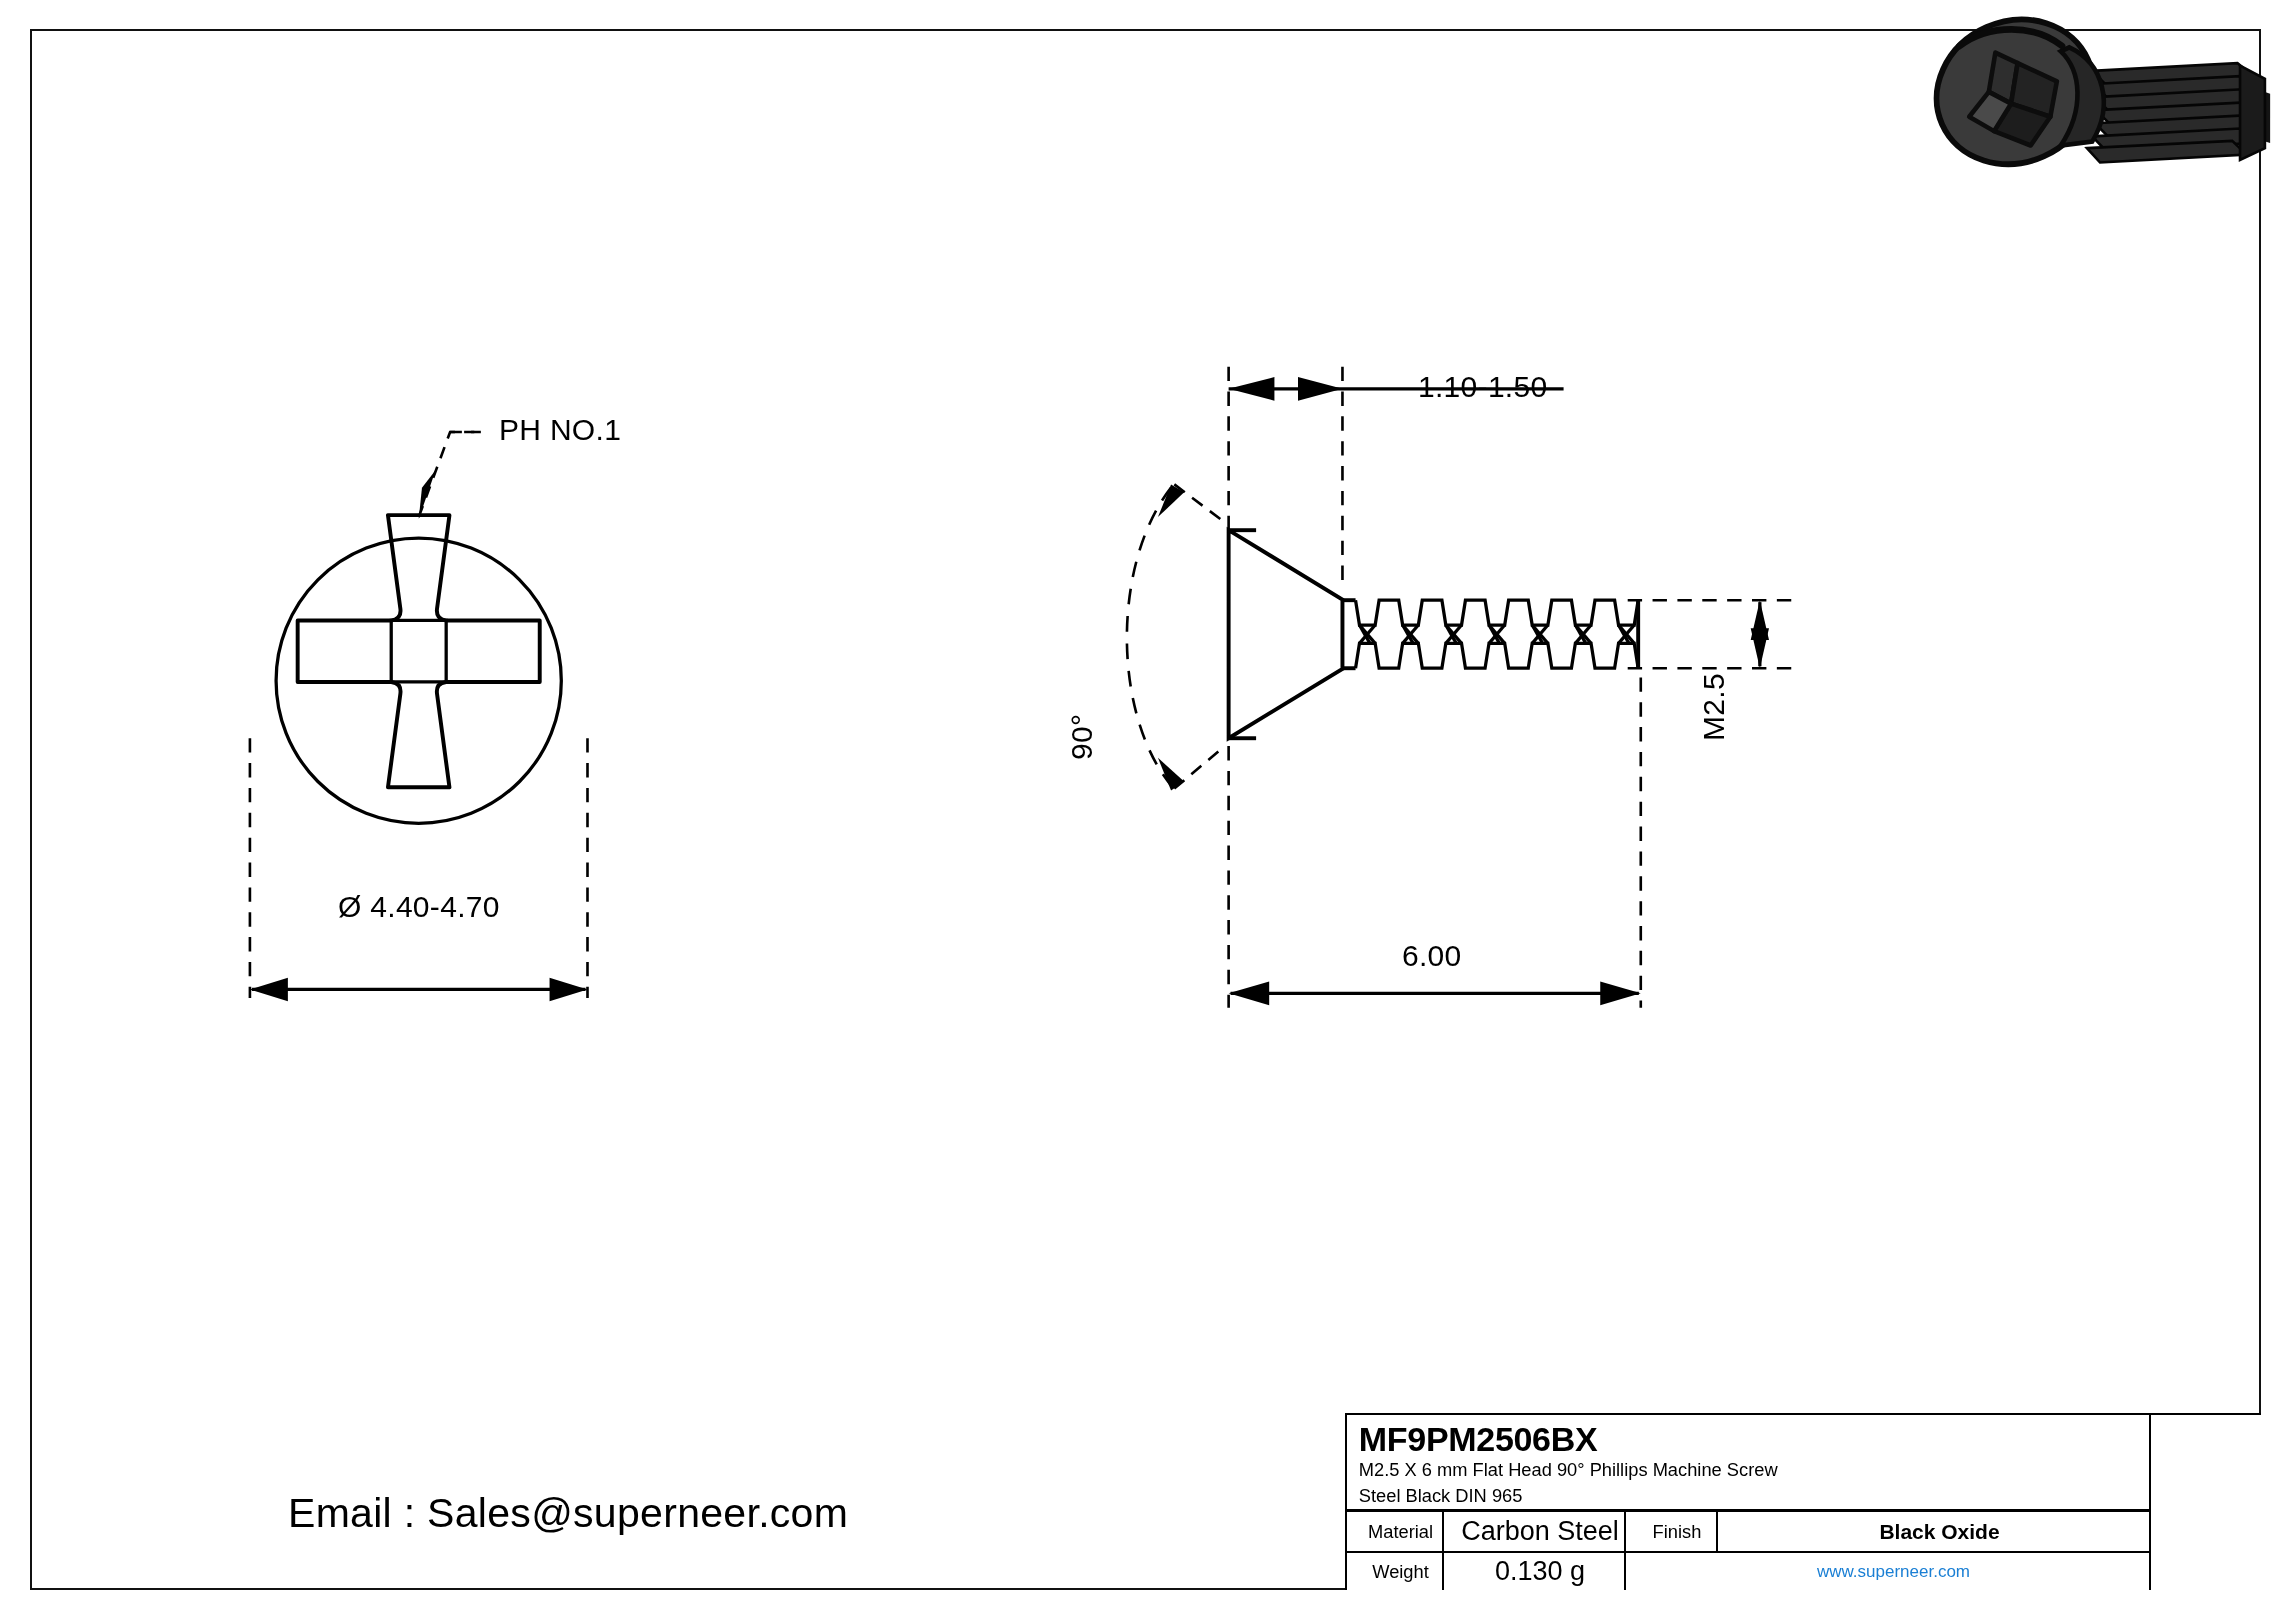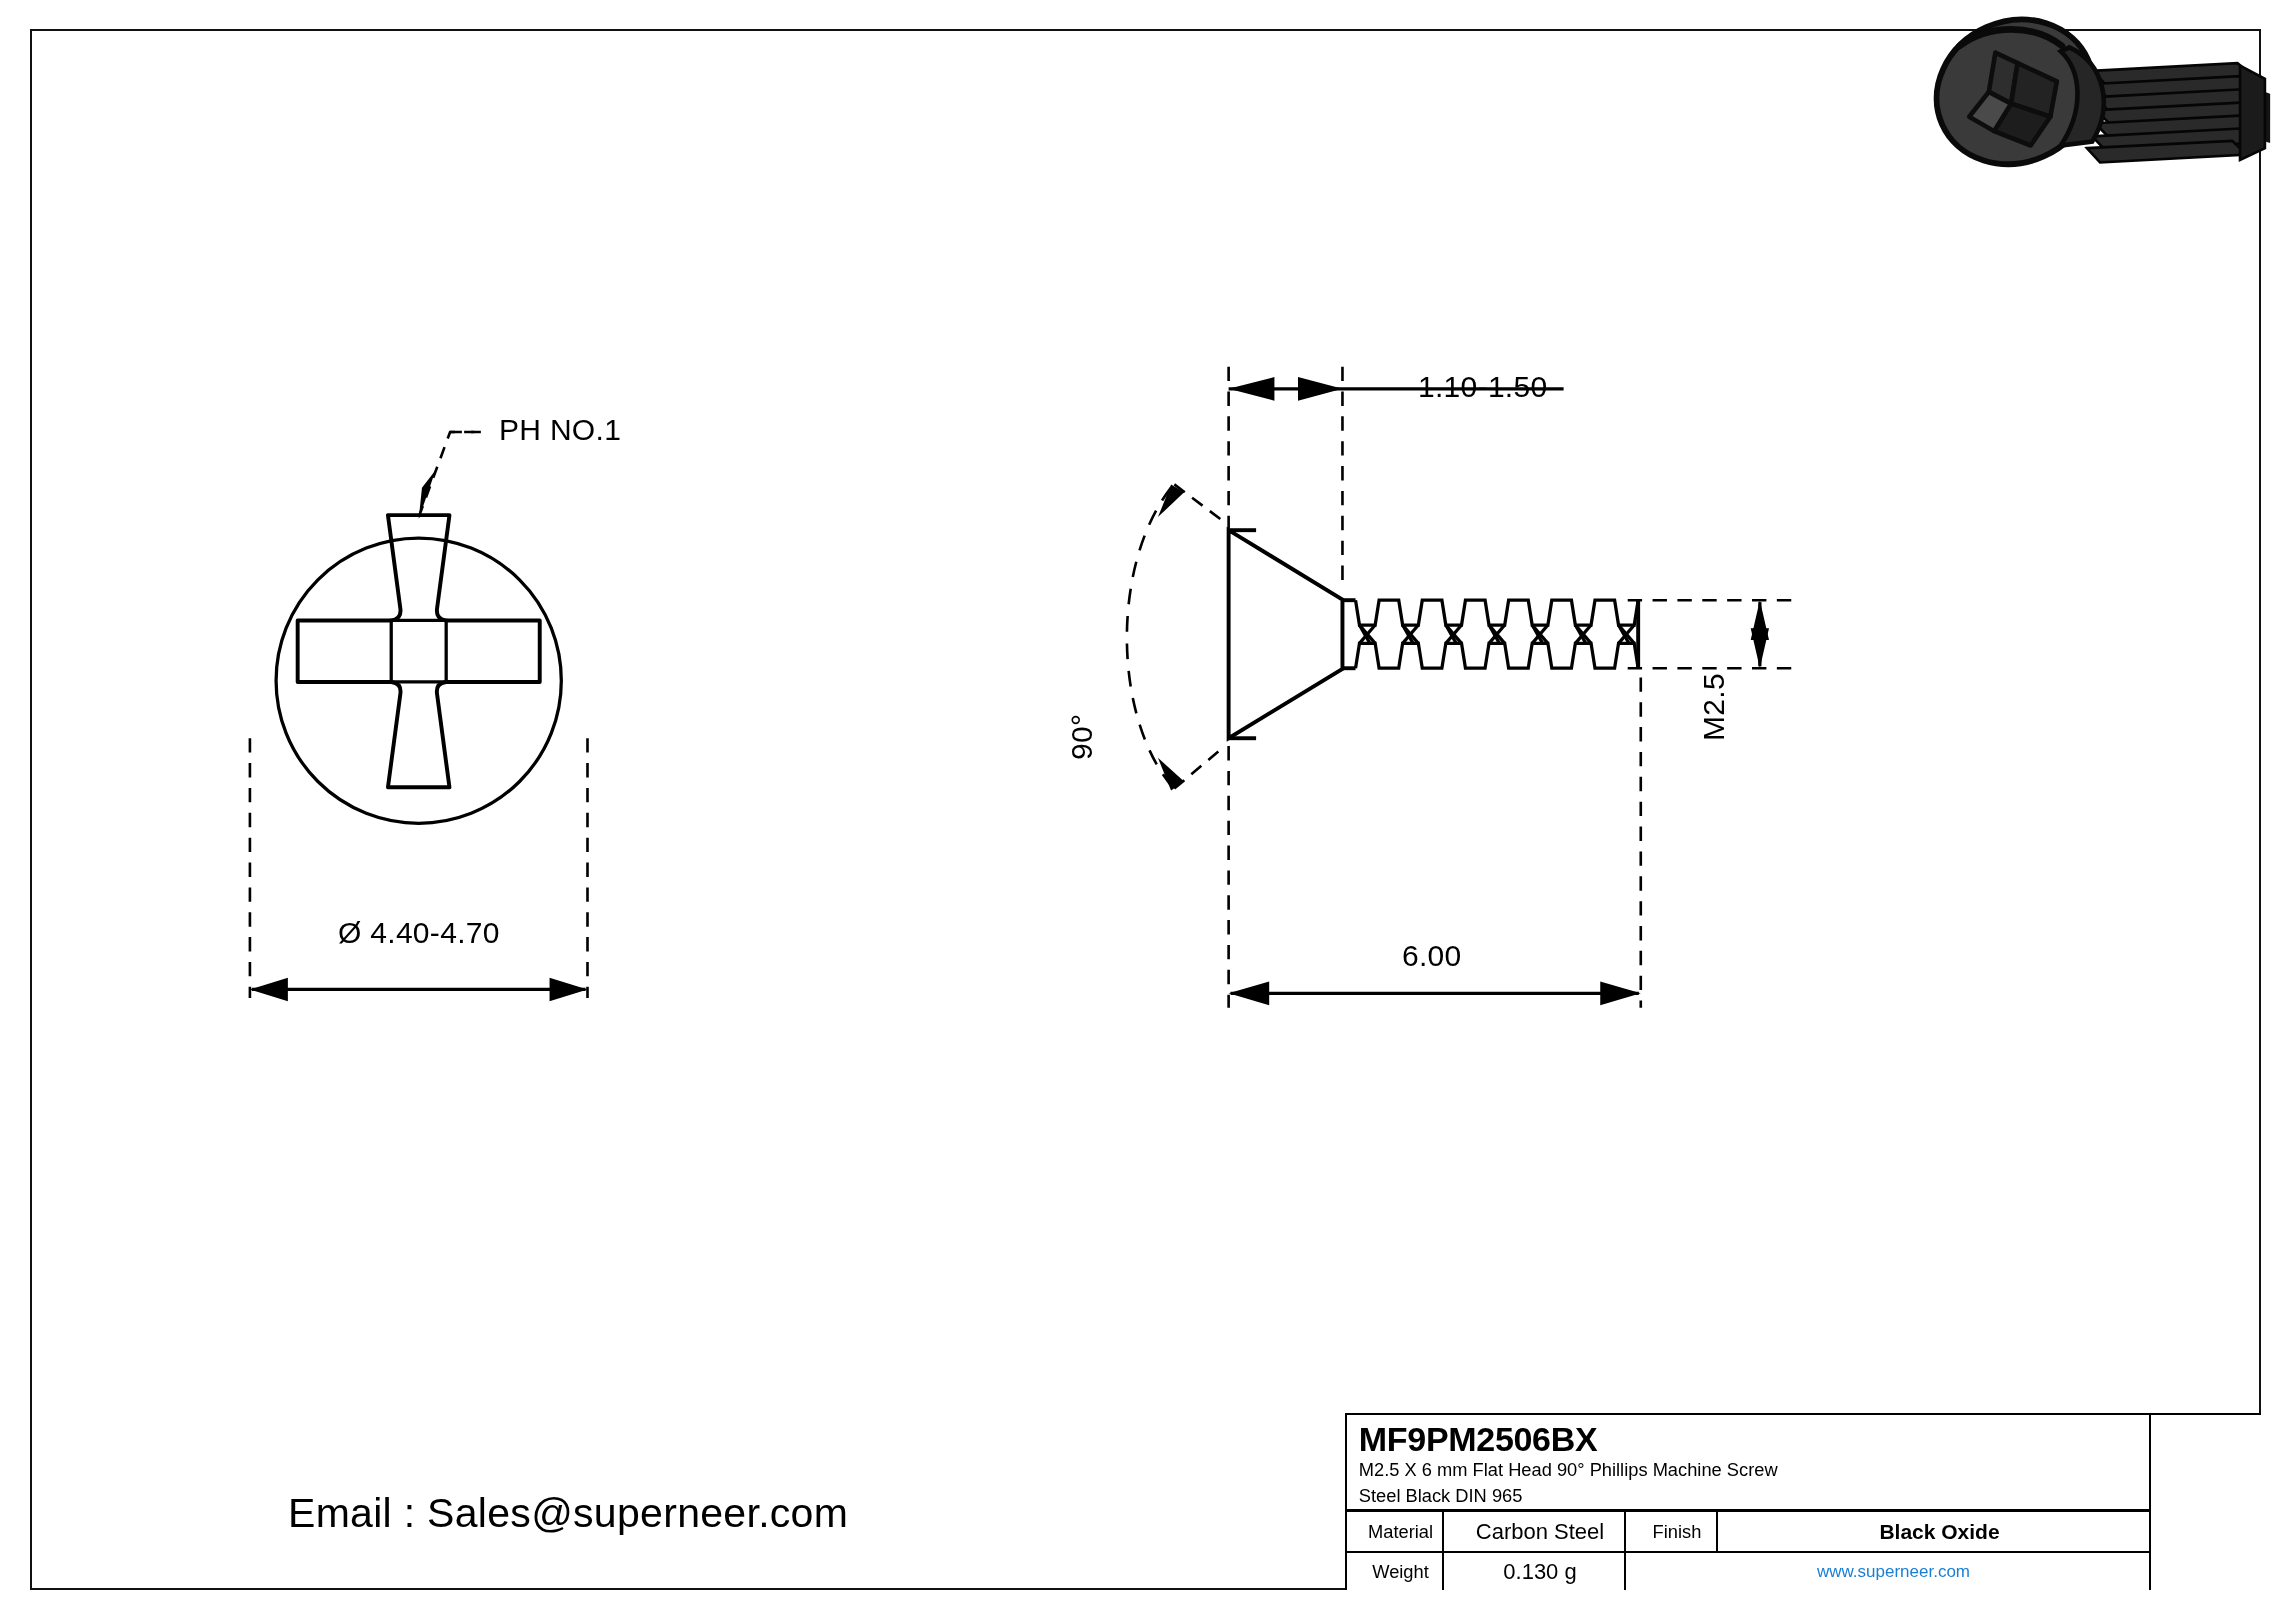--- a/index.html
+++ b/index.html
@@ -109,21 +109,21 @@
   .tb-cell {
     display: flex;
     align-items: center;
     justify-content: center;
     font-size: 19.6px;
     box-sizing: border-box;
     white-space: nowrap;
     padding-left: 12px;
   }
   .cell-label   { flex: 0 0 97px; border-right: 2px solid #000; font-size: 18.3px; }
-  .cell-value1  { flex: 0 0 182px; border-right: 2px solid #000; font-size: 22px; }
+  .cell-value1  { flex: 0 0 182px; border-right: 2px solid #000; font-size: 27px; }
   .cell-label2  { flex: 0 0 92px; border-right: 2px solid #000; font-size: 18.3px; }
   .cell-value2  { flex: 1 1 auto; font-size: 21px; font-weight: bold; }
   .cell-web     { flex: 1 1 auto; font-size: 17px; color: #1a7fd4; }
   #tb-logo {
     flex: 1 1 auto;
     position: relative;
     display: flex;
     flex-direction: column;
     align-items: center;
     justify-content: flex-start;
@@ -260,21 +260,21 @@
     <line x1="1878" y1="1140" x2="1878" y2="1540" stroke-width="4" stroke-dasharray="22,16"></line>
     <line x1="2508" y1="1035" x2="2508" y2="1540" stroke-width="4" stroke-dasharray="22,16"></line>
     <line x1="1881" y1="1518" x2="2505" y2="1518" stroke-width="5"></line>
     <polygon points="1878,1518 1940,1500 1940,1536" fill="#000" stroke="none"></polygon>
     <polygon points="2508,1518 2446,1500 2446,1536" fill="#000" stroke="none"></polygon>
   </g>
 </svg>
 
 <div class="dim-text" style="left:499px; top:413px;">PH NO.1</div>
 
-<div class="dim-text" style="left:338px; top:916px;">Ø 4.40-4.70</div>
+<div class="dim-text" style="left:338px; top:890px;">Ø 4.40-4.70</div>
 
 <div class="dim-text" style="left:1418px; top:370px;">1.10-1.50</div>
 
 <div class="dim-text rot90" style="left:1099px; top:726px;">90°</div>
 
 <div class="dim-text rot90" style="left:1731px; top:707px;">M2.5</div>
 
 <div class="dim-text" style="left:1402px; top:939px;">6.00</div>
 
 <svg class="canvas" viewBox="0 0 3508 2480" xmlns="http://www.w3.org/2000/svg">

